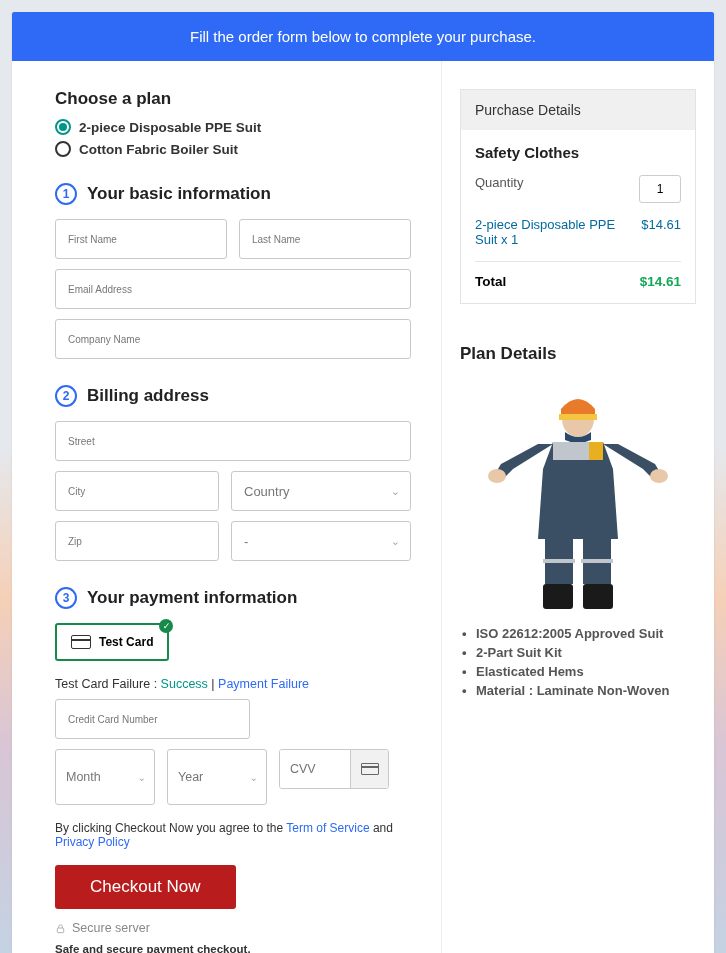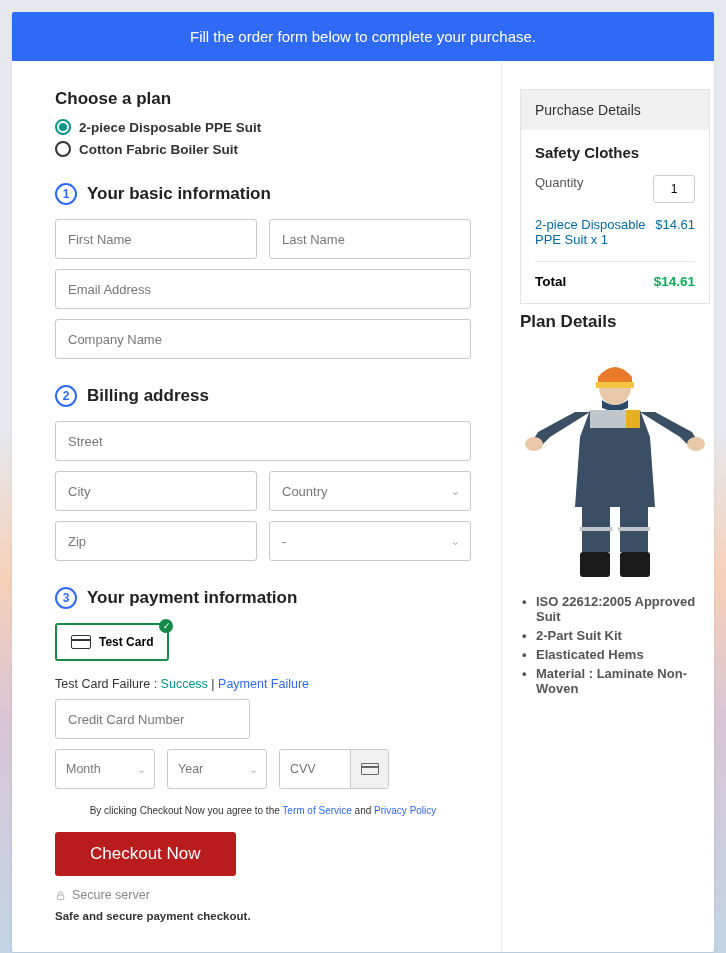--- a/index.html
+++ b/index.html
@@ -94,21 +94,21 @@
   display: flex;
   gap: 12px;
   margin-bottom: 10px;
 }
 .field {
   flex: 1;
   height: 40px;
   border: 1px solid #c9c9c9;
   border-radius: 3px;
   padding: 0 12px;
-  font-size: 13px;
+  font-size: 10px;
   color: #333;
   background: #fff;
 }
 .field::placeholder { color: #777; }
 .select {
   flex: 1;
   height: 40px;
   border: 1px solid #c9c9c9;
   border-radius: 3px;
   padding: 0 28px 0 12px;
@@ -164,21 +164,21 @@
 .hint {
   font-size: 12.5px;
   color: #333;
   margin-bottom: 8px;
 }
 .hint a { color: #009688; text-decoration: none; }
 .hint .fail { color: #2e6af5; }
 .cc-row { display: flex; gap: 12px; margin-top: 10px; margin-bottom: 16px; }
 .cc-select {
   width: 100px;
-  height: 40px;
+  height: 56px;
   border: 1px solid #c9c9c9;
   border-radius: 3px;
   padding: 0 24px 0 10px;
   font-size: 12.5px;
   color: #777;
   display: flex;
   align-items: center;
   position: relative;
   background: #fff;
 }
@@ -213,24 +213,23 @@
   position: relative;
 }
 .cvv-icon .mini::after {
   content: "";
   position: absolute;
   top: 2px; left: 0; right: 0;
   height: 2px;
   background: #666;
 }
 .agree {
-  font-size: 10px;
+  font-size: 12px;
   color: #333;
   margin-bottom: 16px;
-  text-align: center;
 }
 .agree a { color: #2e6af5; text-decoration: none; }
 .checkout-btn {
   background: #b91c1c;
   color: #fff;
   font-size: 17px;
   font-weight: 400;
   padding: 12px 35px;
   border: none;
   border-radius: 3px;
@@ -246,21 +245,21 @@
 }
 .lock-icon {
   width: 11px; height: 11px;
   margin-right: 6px;
 }
 .safe-text { font-size: 11.5px; font-weight: 600; color: #333; }
 
 
 .details-box {
   border: 1px solid #e3e3e3;
-  margin-bottom: 8px;
+  margin-bottom: 40px;
 }
 .details-head {
   background: #f0f0f0;
   padding: 12px 14px;
   font-size: 14px;
   font-weight: 400;
   color: #333;
 }
 .details-body { padding: 14px; }
 .details-subtitle {

